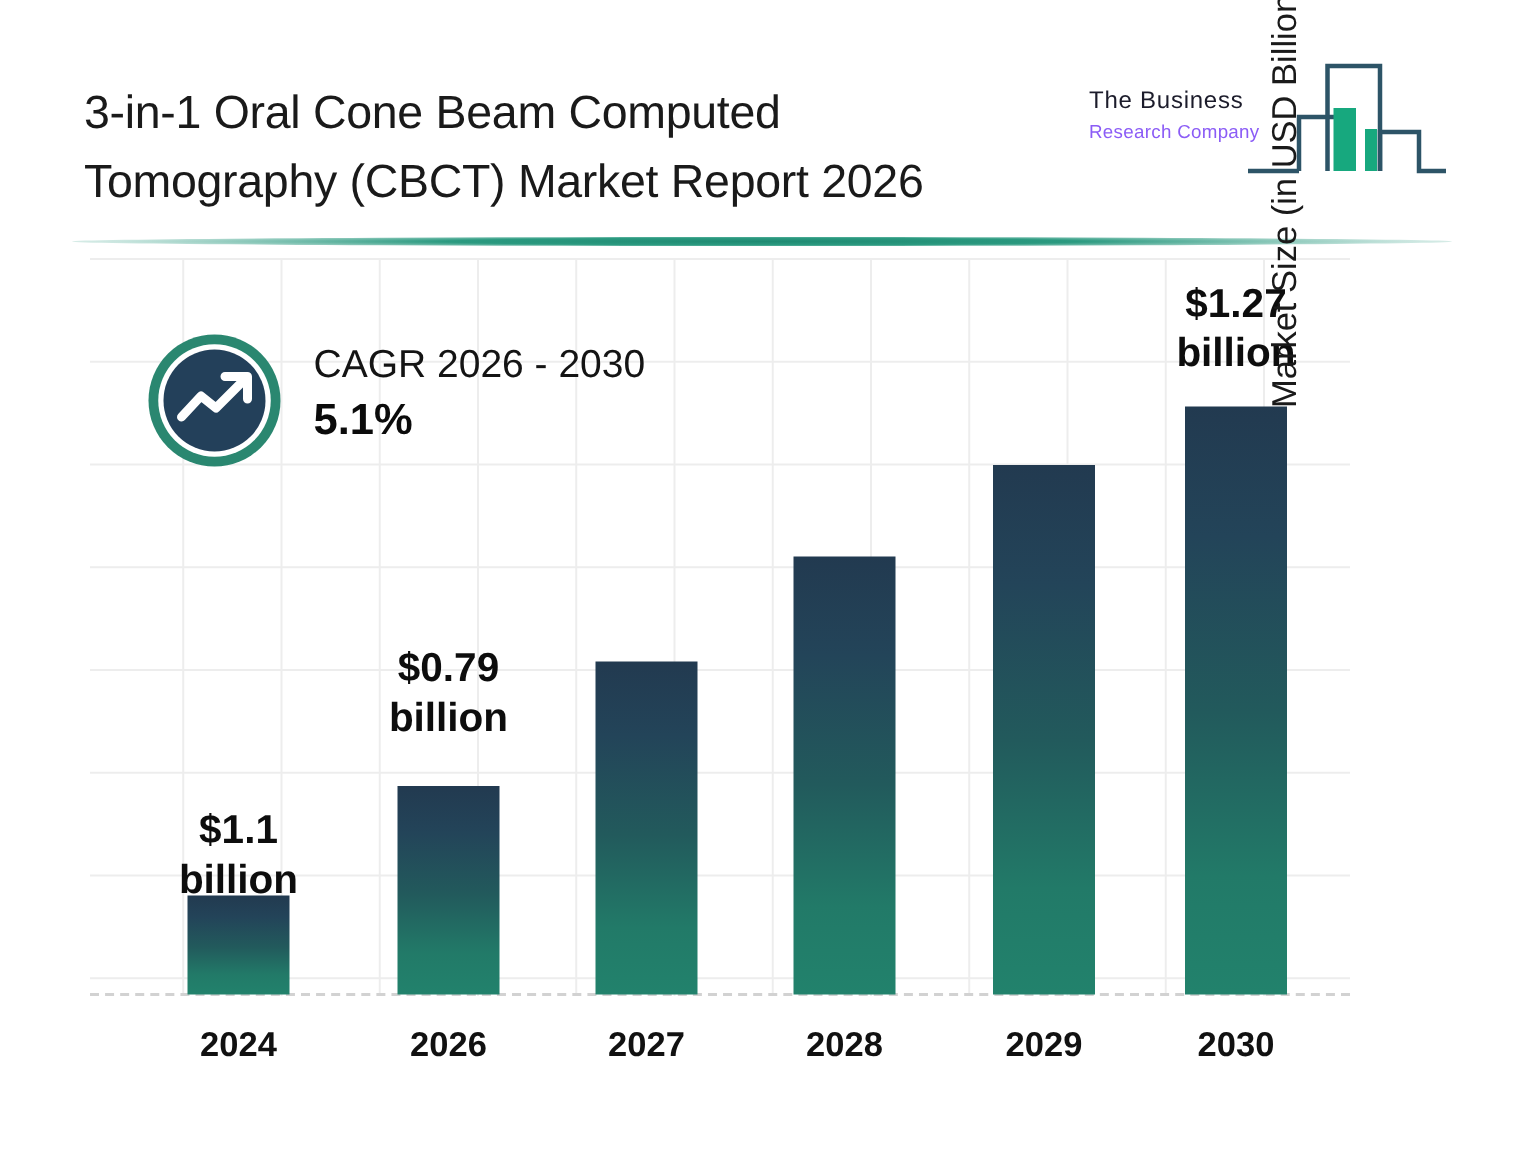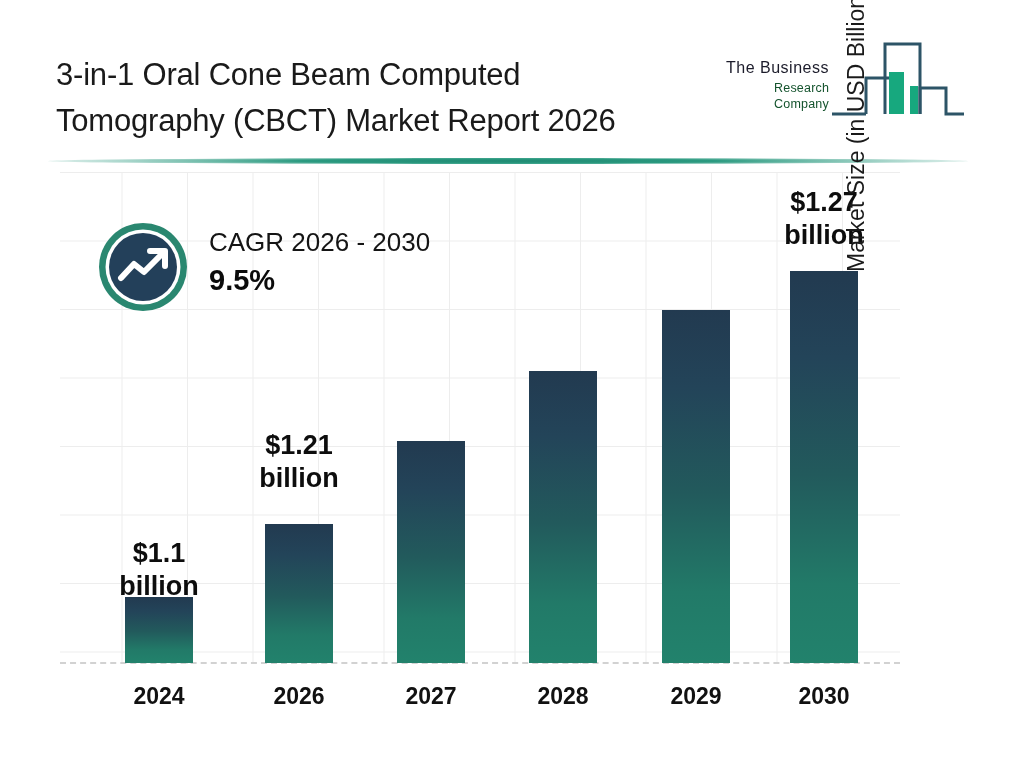--- a/index.html
+++ b/index.html
@@ -18,21 +18,21 @@
     position:absolute;left:56px;top:52px;width:660px;
     font-size:31px;line-height:46px;color:#1a1a1a;
     font-weight:400;letter-spacing:-0.2px;
   }
   .title .line{display:block;}
 
   
   .logo{position:absolute;left:726px;top:38px;width:240px;height:90px;}
   .logo-text{position:absolute;left:0px;top:18px;width:140px;text-align:left;}
   .logo-text .l1{display:block;font-size:16px;color:#1c1c2b;letter-spacing:.5px;line-height:24px;}
-  .logo-text .l2{display:block;font-size:12.5px;color:#14532d;letter-spacing:.2px;line-height:16px;margin-left:48px;}
+  .logo-text .l2{display:block;font-size:12.5px;color:#8b5cf6;letter-spacing:.2px;line-height:16px;}
   .logo-mark{position:absolute;left:104px;top:0px;width:136px;height:84px;}
 
   
   .divider{
     position:absolute;left:48px;top:158px;width:920px;height:6px;
     background:radial-gradient(ellipse 60% 100% at 50% 50%, #1f8a72 0%, #2b9a80 38%, rgba(43,154,128,0.25) 78%, rgba(43,154,128,0) 100%);
     border-radius:50%;
   }
 
   
@@ -126,21 +126,21 @@
     <div class="bar" style="left:529px;height:292px;"></div>
     <div class="bar" style="left:662px;height:353px;"></div>
     <div class="bar" style="left:790px;height:392px;"></div>
   </div>
 
   <div class="vlabel" style="left:84px;top:537px;">
     <span>$1.1</span>
     <span>billion</span>
   </div>
   <div class="vlabel" style="left:224px;top:429px;">
-    <span>$1.21</span>
+    <span>$0.79</span>
     <span>billion</span>
   </div>
   <div class="vlabel" style="left:749px;top:186px;">
     <span>$1.27</span>
     <span>billion</span>
   </div>
 
   <div class="xlabel" style="left:89px;">2024</div>
   <div class="xlabel" style="left:229px;">2026</div>
   <div class="xlabel" style="left:361px;">2027</div>
@@ -155,17 +155,17 @@
       <svg width="94" height="94" viewBox="0 0 94 94">
         <circle cx="47" cy="47" r="44" fill="#2a8770"></circle>
         <circle cx="47" cy="47" r="37.5" fill="#ffffff"></circle>
         <circle cx="47" cy="47" r="34" fill="#23405a"></circle>
         <path d="M25 58 L38 44 L48 52 L66 34" stroke="#ffffff" stroke-width="6" fill="none" stroke-linecap="round" stroke-linejoin="round"></path>
         <path d="M54 31 H69 V46" stroke="#ffffff" stroke-width="6" fill="none" stroke-linecap="round" stroke-linejoin="round"></path>
       </svg>
     </div>
     <div class="cagr-text">
       <div class="cagr-range">CAGR 2026 - 2030</div>
-      <div class="cagr-value">9.5%</div>
+      <div class="cagr-value">5.1%</div>
     </div>
   </div>
 
 </div>
 
 </body></html>

